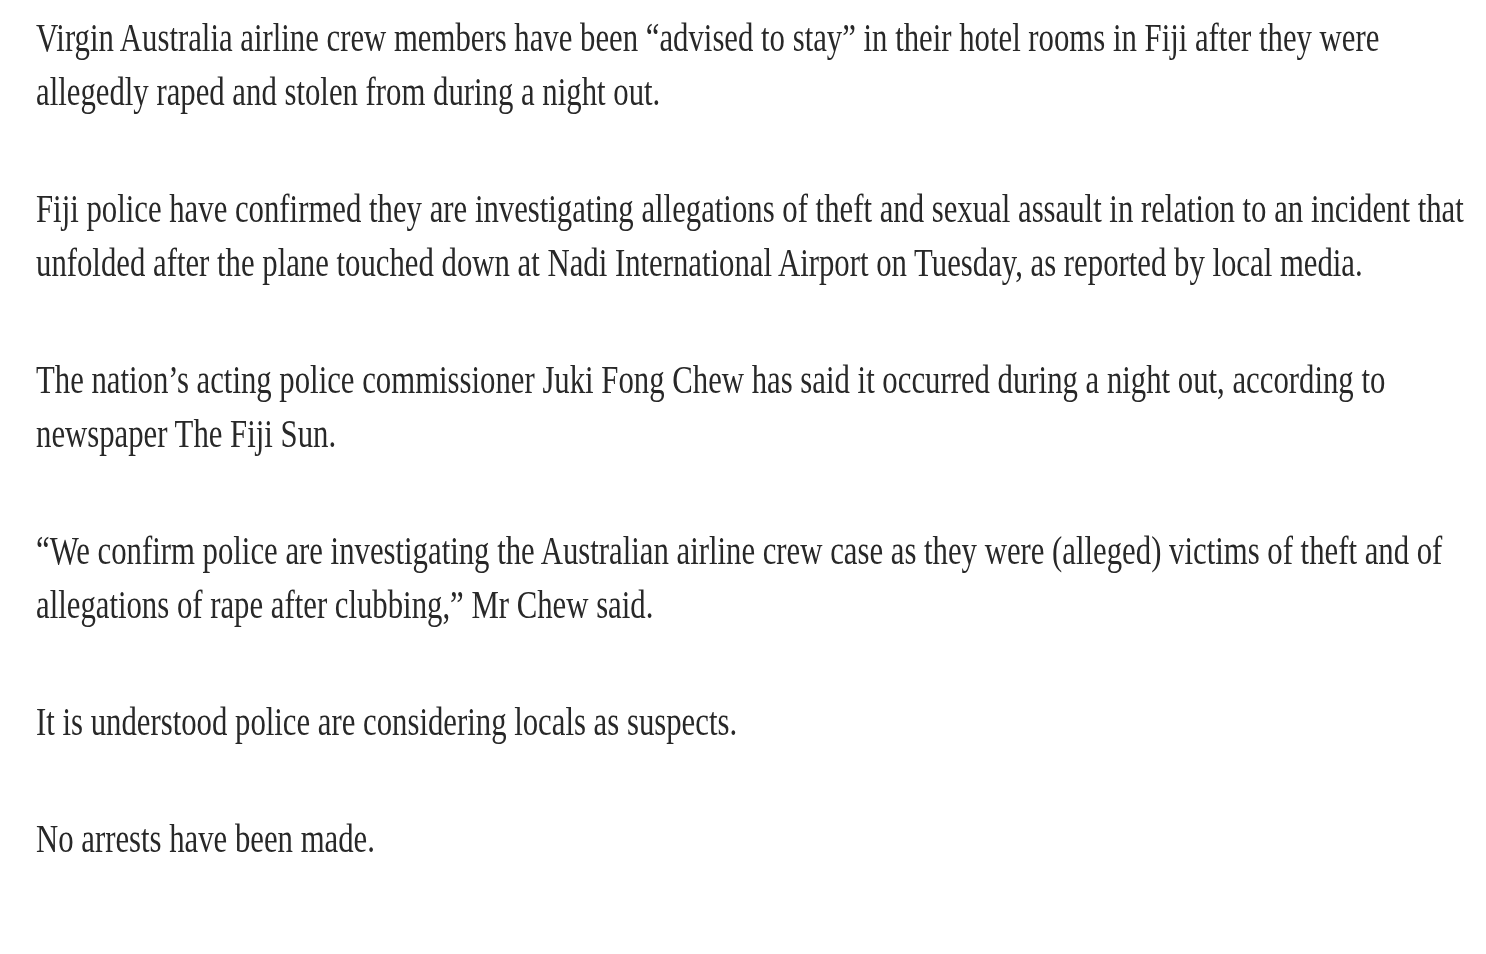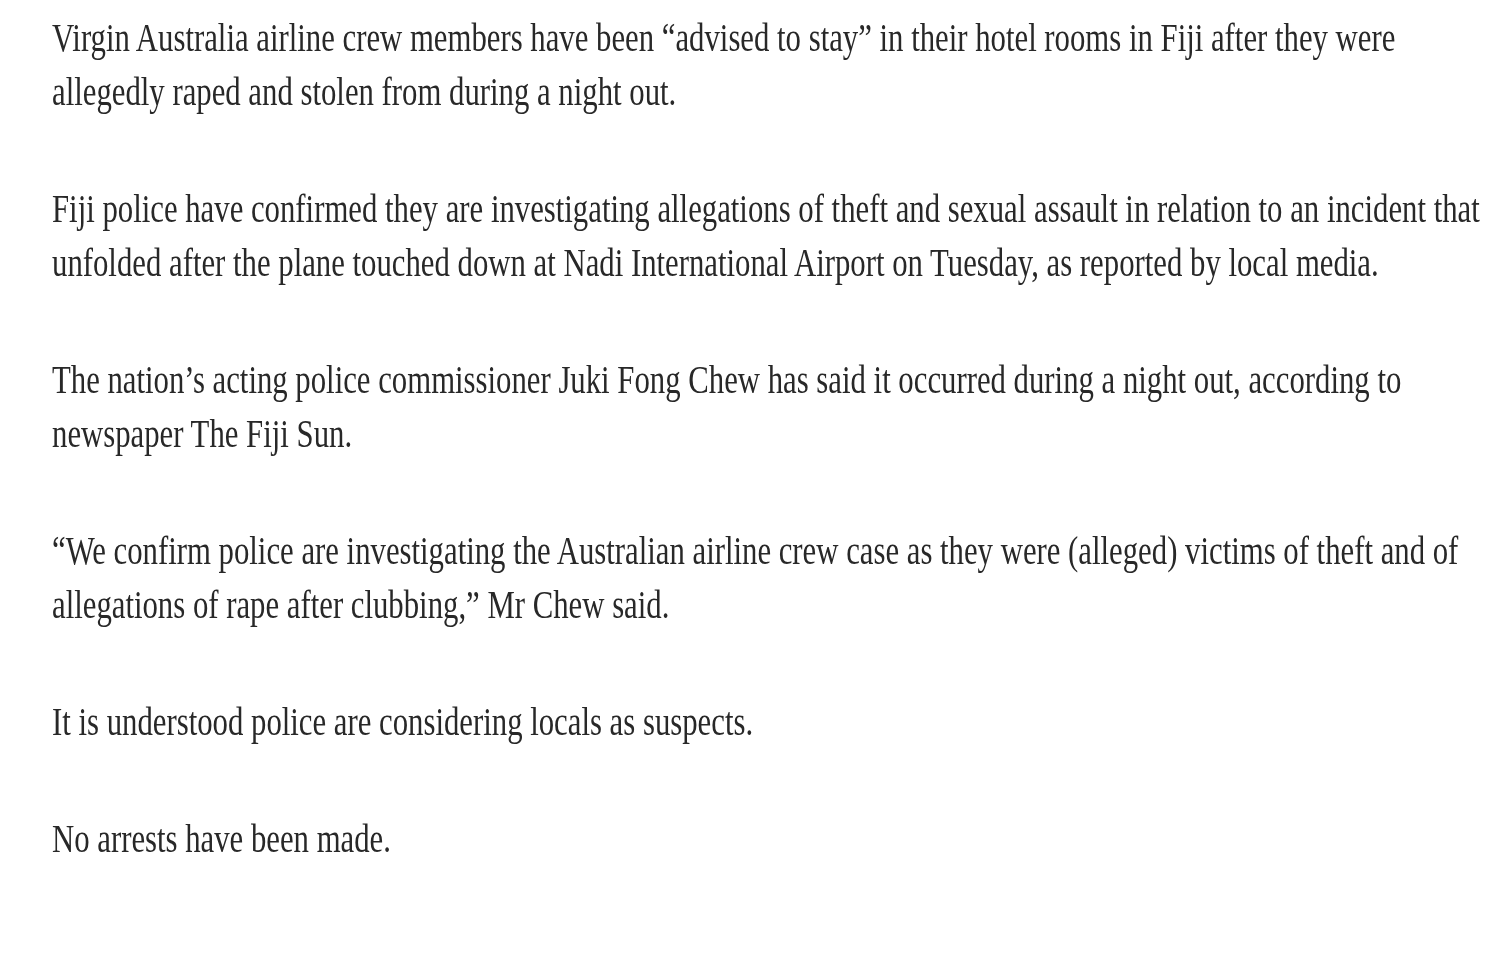--- a/index.html
+++ b/index.html
@@ -4,21 +4,21 @@
 <style>
   html, body {
     margin: 0;
     padding: 0;
     background: #ffffff;
     width: 1486px;
     height: 954px;
     overflow: hidden;
   }
   .article {
-    padding: 10px 0 0 52px;
+    padding: 10px 0 0 36px;
   }
   .article-inner {
     width: 1910px;               
     transform: scaleX(0.75);     
     transform-origin: 0 0;
     font-family: "Liberation Serif", "DejaVu Serif", serif;
     font-size: 41px;
     line-height: 54px;
     color: #282828;
     -webkit-font-smoothing: antialiased;

